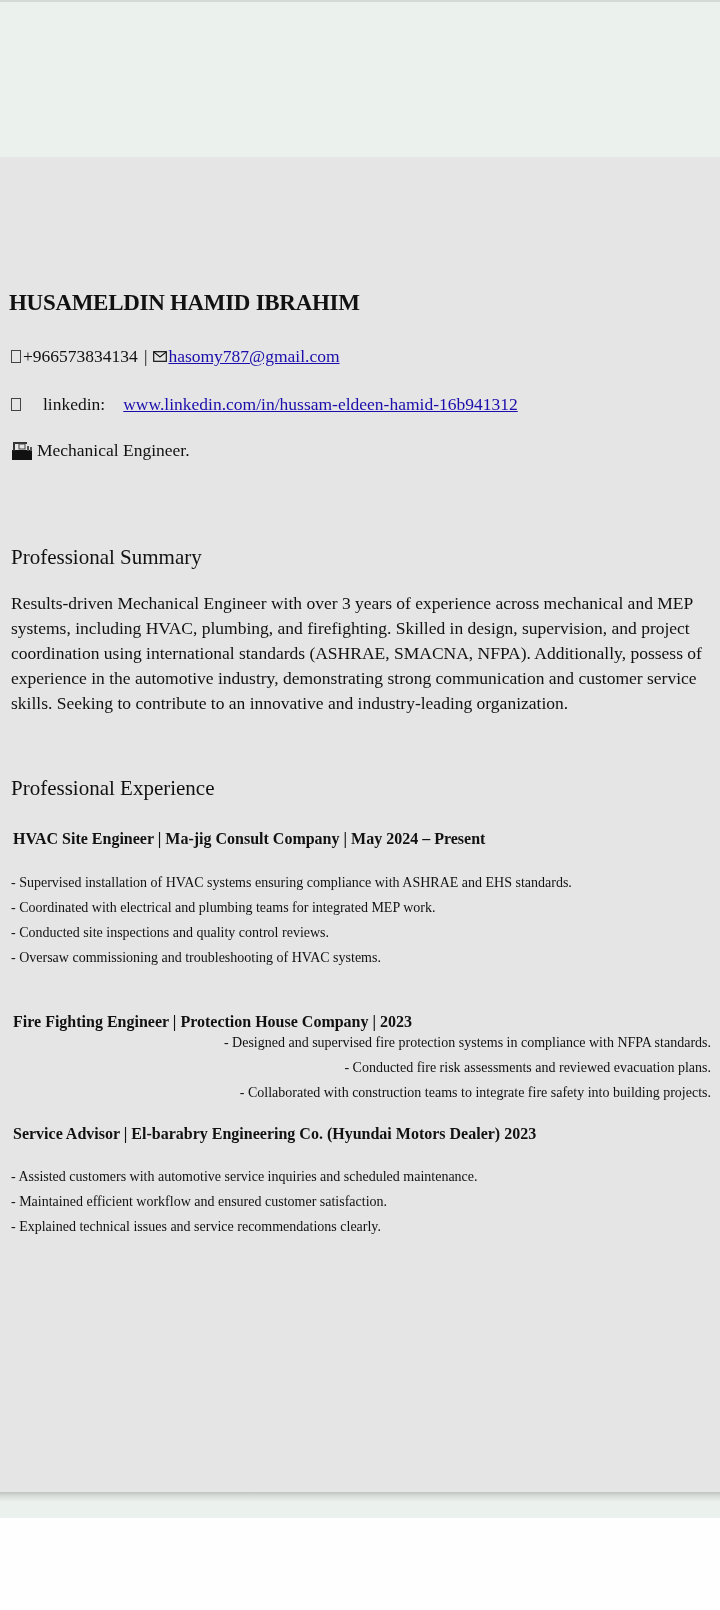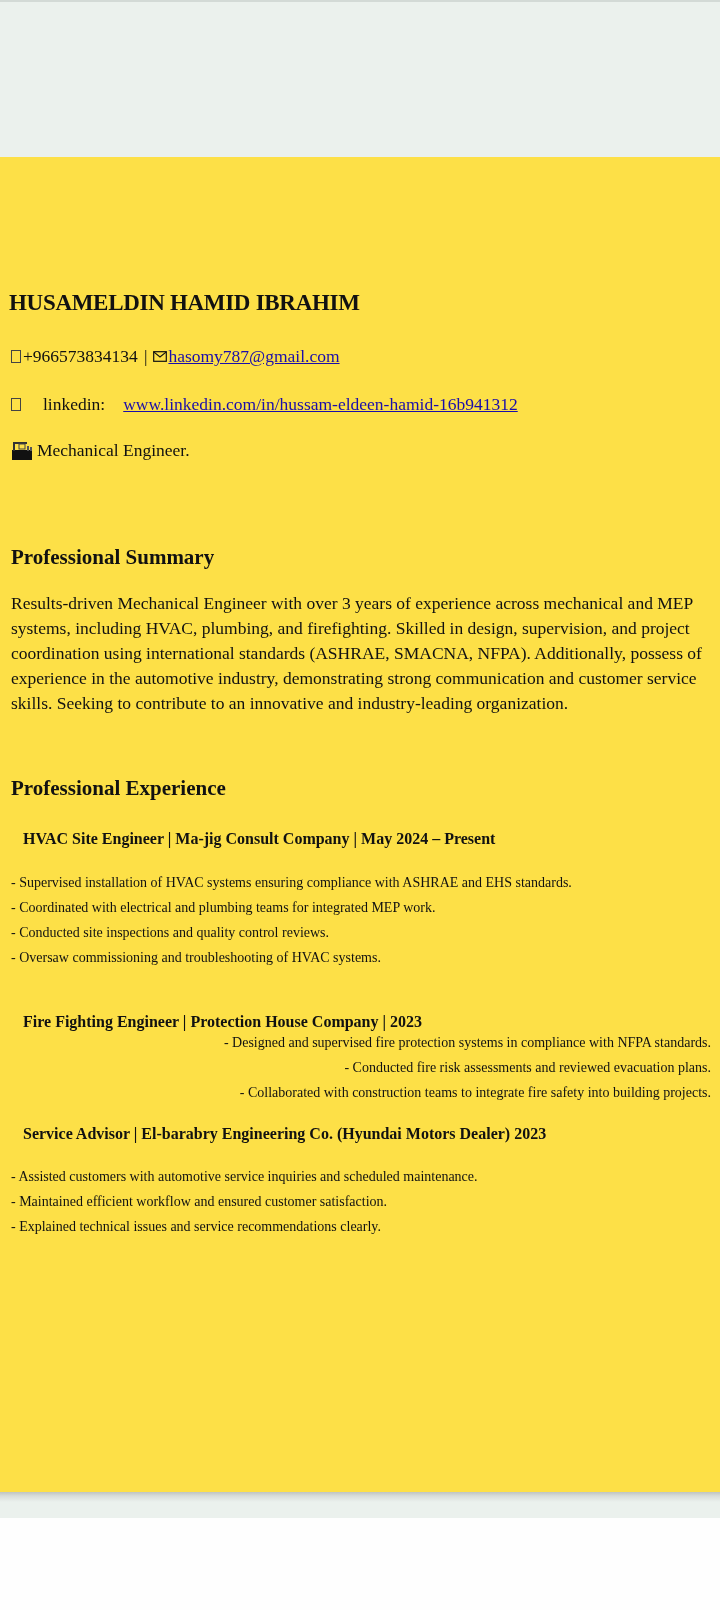--- a/index.html
+++ b/index.html
@@ -26,21 +26,21 @@
     .bottom-band {
       position: absolute;
       left: 0; top: 1492px;
       width: 720px; height: 26px;
       background: linear-gradient(to bottom, #bfc4c1 0px, #d8ddda 4px, #ebf1ed 10px, #ebf1ed 26px);
     }
     .page {
       position: absolute;
       left: 0; top: 157px;
       width: 720px; height: 1335px;
-      background: #fde047;
+      background: #e5e5e5;
     }
     .name {
       position: absolute;
       left: 9px; top: 133px;
       font-size: 23px;
       font-weight: bold;
       letter-spacing: -0.3px;
       margin: 0;
     }
     .contact-line {
@@ -77,37 +77,37 @@
     .eng-icon {
       display: inline-block;
       width: 22px; height: 19px;
       margin-right: 4px;
       vertical-align: middle;
     }
     .section-title {
       position: absolute;
       left: 11px;
       font-size: 21px;
-      font-weight: bold;
+      font-weight: normal;
       margin: 0;
     }
     .section-title.summary { top: 388px; }
     .section-title.experience { top: 619px; }
     .paragraph {
       position: absolute;
       left: 11px;
       width: 700px;
       font-size: 17.5px;
       line-height: 25px;
       margin: 0;
     }
     .paragraph.summary { top: 434px; }
     .job-title {
       position: absolute;
-      left: 23px;
+      left: 13px;
       font-size: 16px;
       font-weight: bold;
       margin: 0;
       white-space: nowrap;
     }
     .bullets {
       position: absolute;
       left: 11px;
       width: 700px;
       font-size: 14px;

